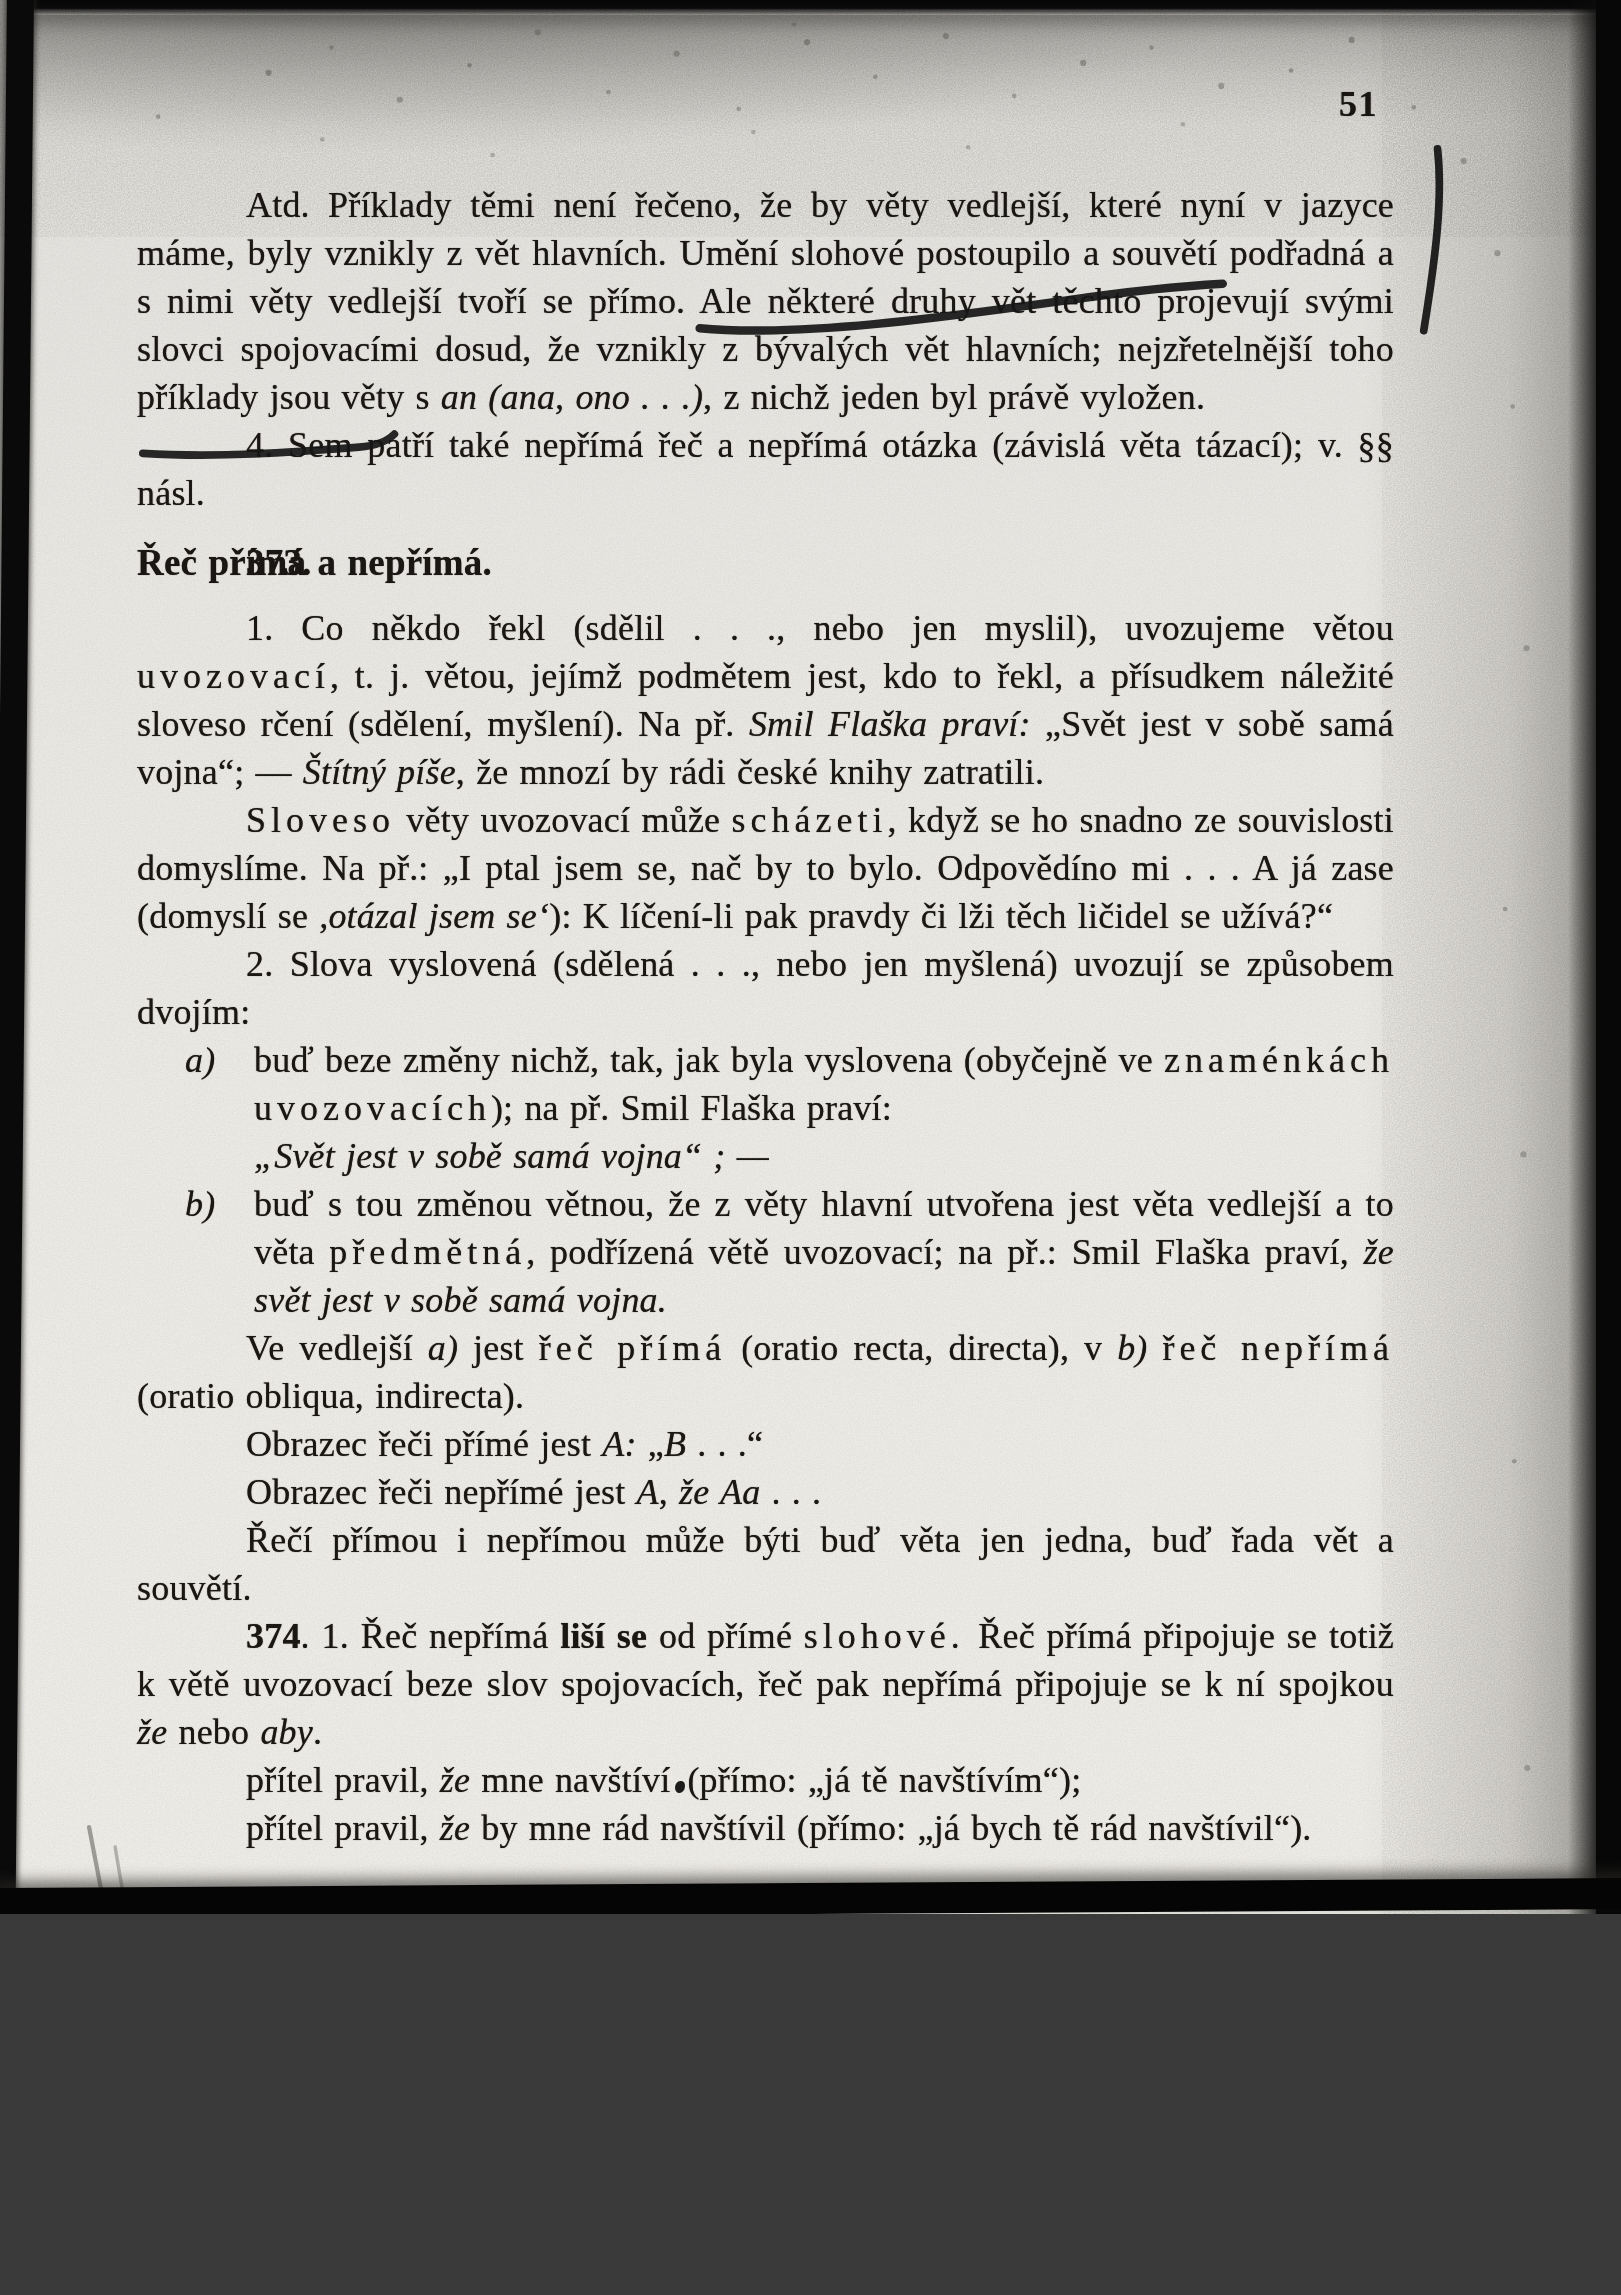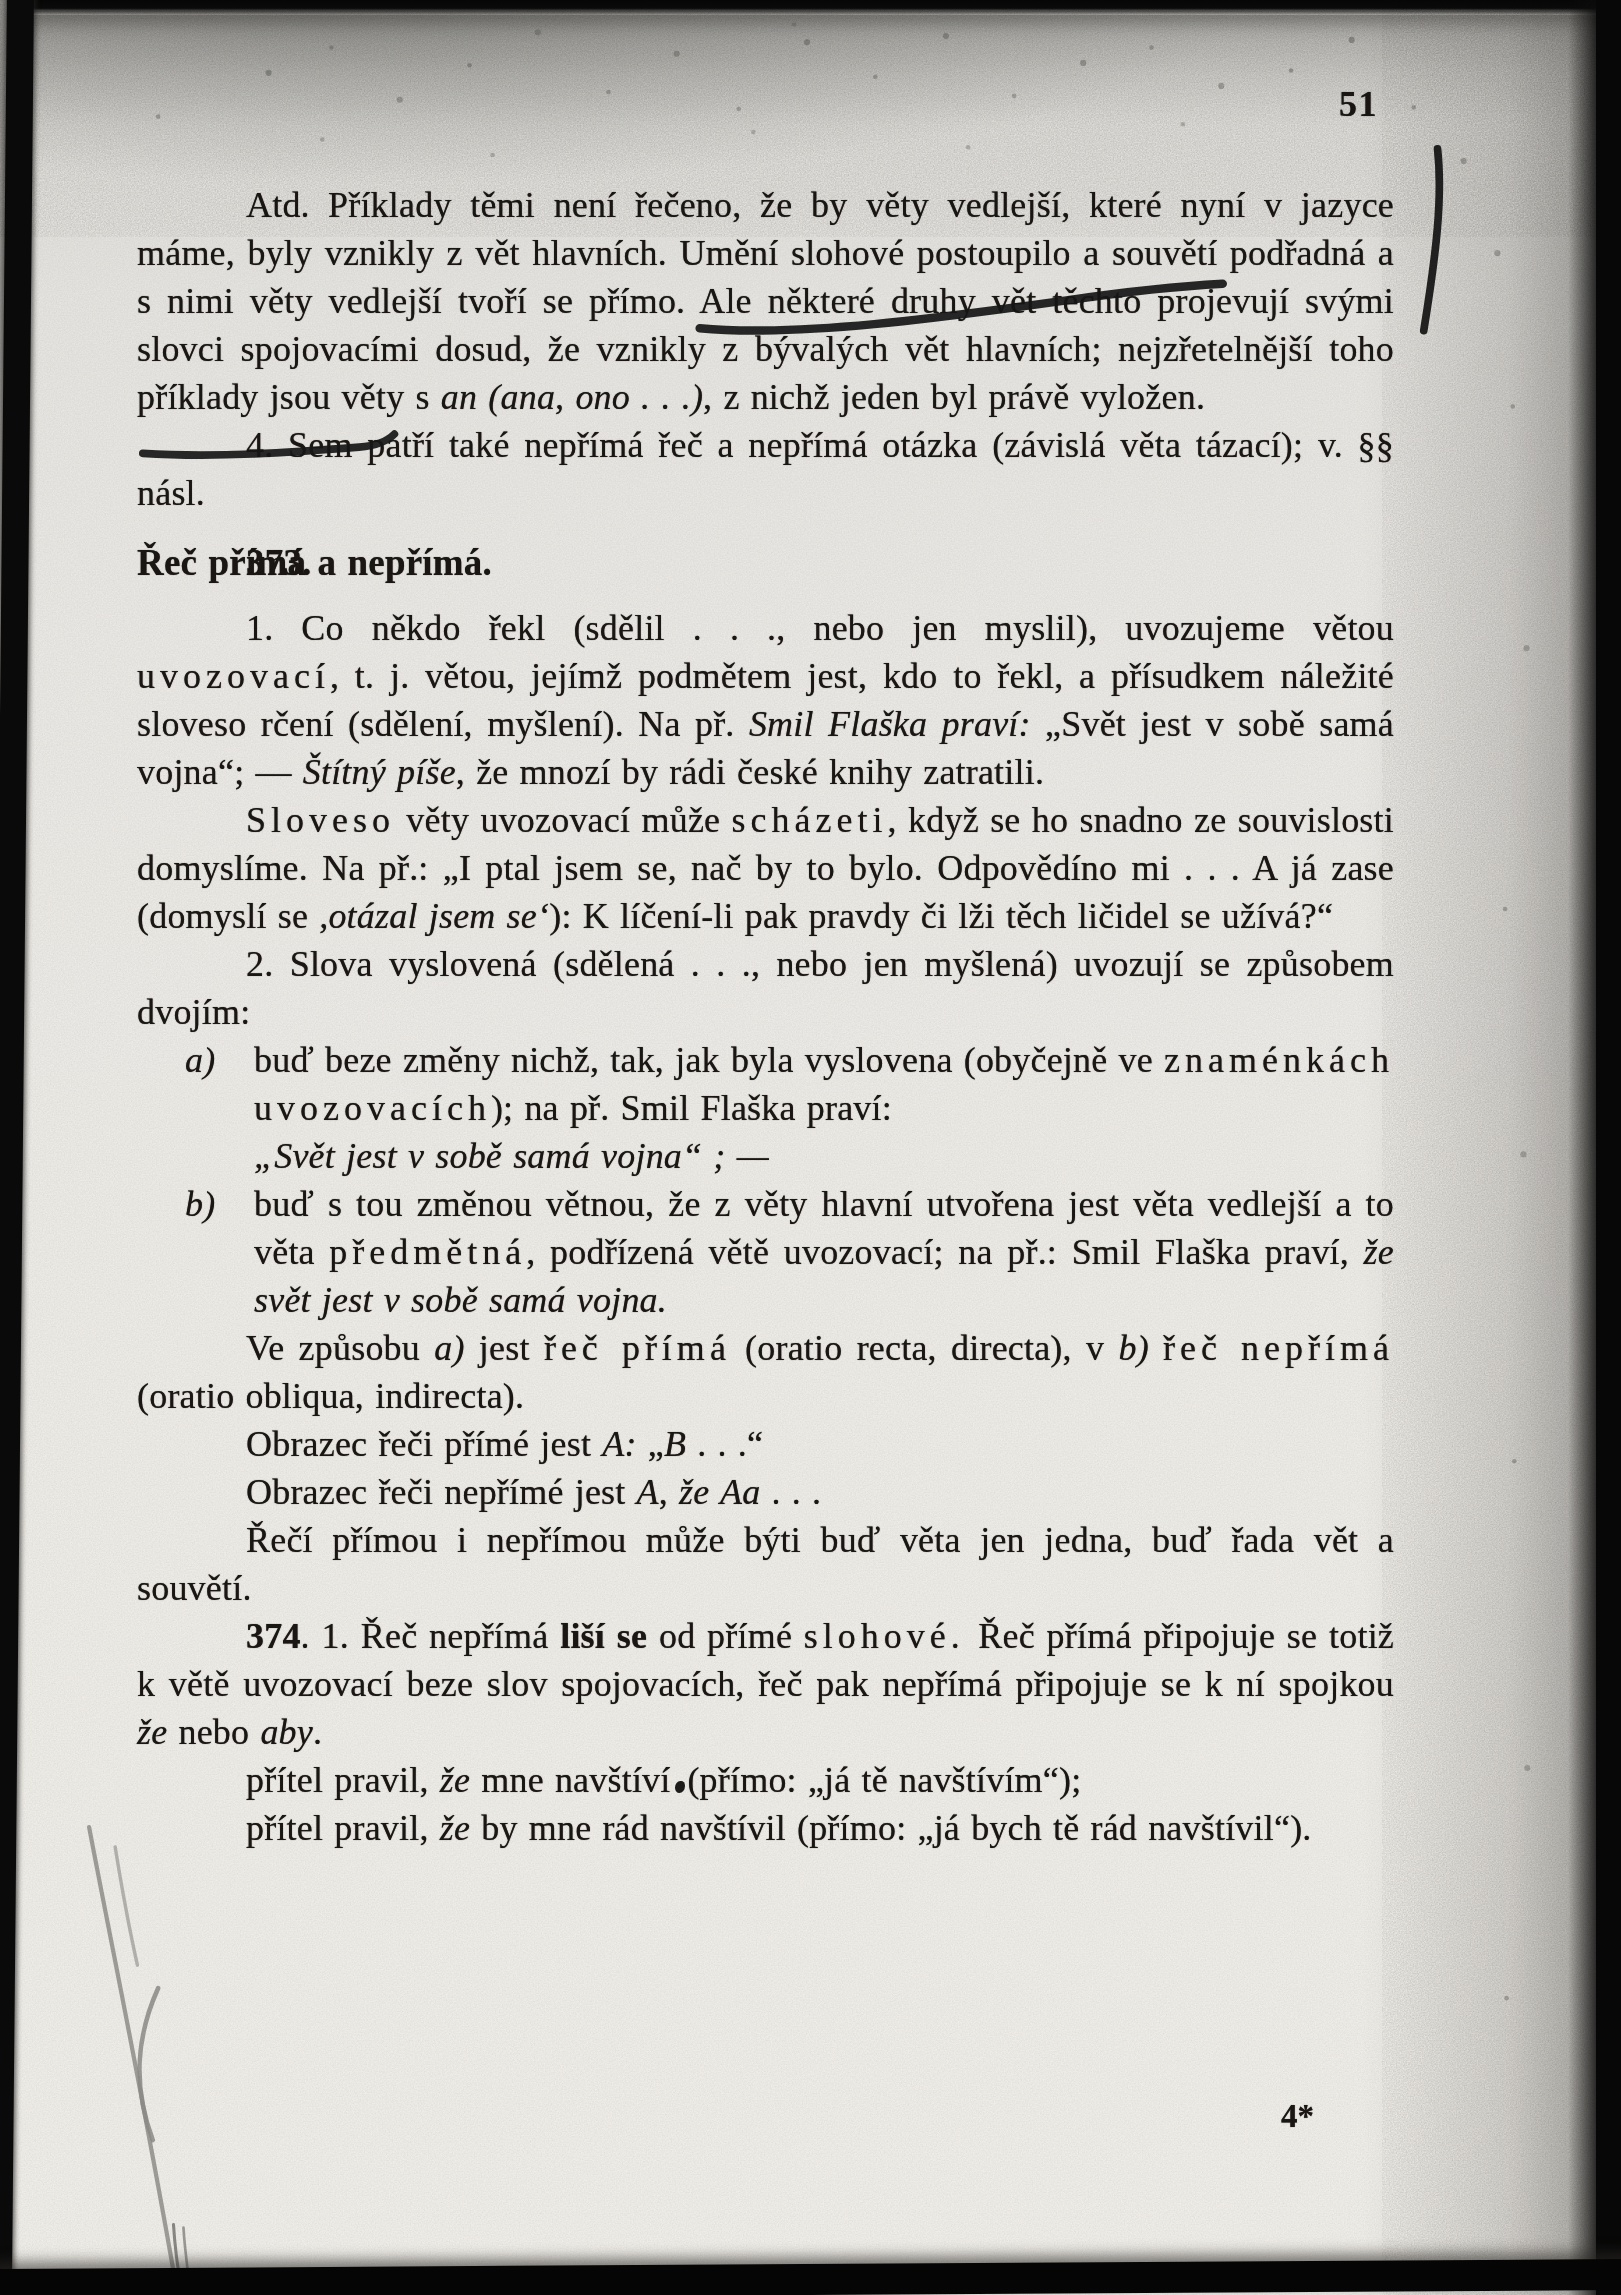--- a/index.html
+++ b/index.html
@@ -1,17 +1,17 @@
 <!DOCTYPE html>
 <html style="font-size:12.3px"><head>
 <meta charset="utf-8">
 <style>
   html,body{margin:0;padding:0;background:#3a3a3a;}
   .page{
-    position:relative;width:1621px;height:2295px;overflow:hidden;
+    position:relative;width:1621px;height:1914px;overflow:hidden;
     font-family:"Liberation Serif","DejaVu Serif",serif;
     color:#191613;
     background:
       radial-gradient(ellipse 55% 8% at 22% 0%, rgba(70,70,66,.35), rgba(0,0,0,0) 100%),
       linear-gradient(90deg, rgba(0,0,0,0) 84%, rgba(95,92,88,.20) 93%, rgba(62,60,56,.48) 100%),
       linear-gradient(180deg,#cfcecb 0,#dcdbd7 5%,#e5e4e0 13%,#eae8e4 28%,#edebe6 58%,#efede8 100%);
   }
   
   .edge-top{position:absolute;left:0;top:0;width:100%;height:14.6px;background:linear-gradient(180deg,#060606 0,#0a0a0a 55%,rgba(12,12,12,0) 100%);box-shadow:0 6.1px 17px rgba(55,53,50,.55);}
   .edge-top-haze{position:absolute;left:0;top:10.7px;width:100%;height:115px;background:linear-gradient(180deg,rgba(90,88,84,.34),rgba(120,118,114,.14) 55%,rgba(0,0,0,0));}
@@ -61,21 +61,21 @@
   <div id="text-column">
       <div class="para"><span>Atd. Příklady těmi není řečeno, že by věty vedlejší, které nyní v jazyce máme, byly vznikly z vět hlavních. Umění slohové postoupilo a souvětí podřadná a s nimi věty vedlejší tvoří se přímo. Ale některé druhy vět těchto projevují svými slovci spojovacími dosud, že vznikly z bývalých vět hlavních; nejzřetelnější toho příklady jsou věty s </span><span class="it">an</span><span> </span><span class="it">(ana, ono . . .)</span><span>, z nichž jeden byl právě vyložen.</span></div>
       <div class="para"><span>4. Sem patří také nepřímá řeč a nepřímá otázka (závislá věta tázací); v. §§ násl.</span></div>
       <div class="h-row"><span class="h-num">373.</span><span>Řeč přímá a nepřímá.</span></div>
       <div class="para"><span>1. Co někdo řekl (sdělil . . ., nebo jen myslil), uvozujeme větou </span><span class="sp">uvozovací</span><span>, t. j. větou, jejímž podmětem jest, kdo to řekl, a pří­sudkem náležité sloveso rčení (sdělení, myšlení). Na př. </span><span class="it">Smil Flaška praví:</span><span> „Svět jest v sobě samá vojna“; — </span><span class="it">Štítný píše</span><span>, že mnozí by rádi české knihy zatratili.</span></div>
       <div class="para"><span class="sp">Sloveso</span><span> věty uvozovací může </span><span class="sp">scházeti</span><span>, když se ho snadno ze souvislosti domyslíme. Na př.: „I ptal jsem se, nač by to bylo. Odpovědíno mi . . . A já zase (domyslí se </span><span class="it">,otázal jsem se‘</span><span>): K líčení-li pak pravdy či lži těch ličidel se užívá?“</span></div>
       <div class="para"><span>2. Slova vyslovená (sdělená . . ., nebo jen myšlená) uvozují se způsobem dvojím:</span></div>
       <div class="li"><span class="marker">a)</span><span>buď beze změny nichž, tak, jak byla vyslovena (obyčejně ve </span><span class="sp">znaménkách uvozovacích</span><span>); na př. Smil Flaška praví:</span></div>
       <div class="cont"><span class="it">„Svět jest v sobě samá vojna“ ; —</span></div>
       <div class="li"><span class="marker">b)</span><span>buď s tou změnou větnou, že z věty hlavní utvořena jest věta vedlejší a to věta </span><span class="sp">předmětná</span><span>, podřízená větě uvozovací; na př.: Smil Flaška praví, </span><span class="it">že svět jest v sobě samá vojna.</span></div>
-      <div class="para"><span>Ve způsobu </span><span class="it">a)</span><span> jest </span><span class="sp">řeč přímá</span><span> (oratio recta, directa), v </span><span class="it">b)</span><span> </span><span class="sp">řeč nepřímá</span><span> (oratio obliqua, indirecta).</span></div>
+      <div class="para"><span>Ve vedlejší </span><span class="it">a)</span><span> jest </span><span class="sp">řeč přímá</span><span> (oratio recta, directa), v </span><span class="it">b)</span><span> </span><span class="sp">řeč nepřímá</span><span> (oratio obliqua, indirecta).</span></div>
       <div class="para"><span>Obrazec řeči přímé jest </span><span class="it">A:</span><span> „</span><span class="it">B</span><span> . . .“</span></div>
       <div class="para"><span>Obrazec řeči nepřímé jest </span><span class="it">A</span><span>, </span><span class="it">že Aa</span><span> . . .</span></div>
       <div class="para"><span>Řečí přímou i nepřímou může býti buď věta jen jedna, buď řada vět a souvětí.</span></div>
       <div class="para"><span class="bd">374</span><span>. 1. Řeč nepřímá </span><span class="bd">liší se</span><span> od přímé </span><span class="sp">slohové</span><span>. Řeč přímá připojuje se totiž k větě uvozovací beze slov spojovacích, řeč pak nepřímá připojuje se k ní spojkou </span><span class="it">že</span><span> nebo </span><span class="it">aby</span><span>.</span></div>
       <div class="para"><span>přítel pravil, </span><span class="it">že</span><span> mne navštíví</span><span class="blot"></span><span>(přímo: „já tě navštívím“);</span></div>
       <div class="para"><span>přítel pravil, </span><span class="it">že</span><span> by mne rád navštívil (přímo: „já bych tě rád navštívil“).</span></div>
     </div>
 
   <div class="sig">4*</div>
 

